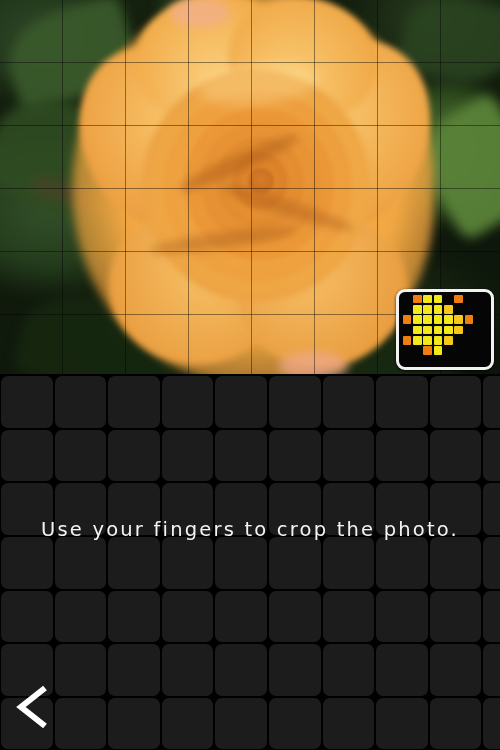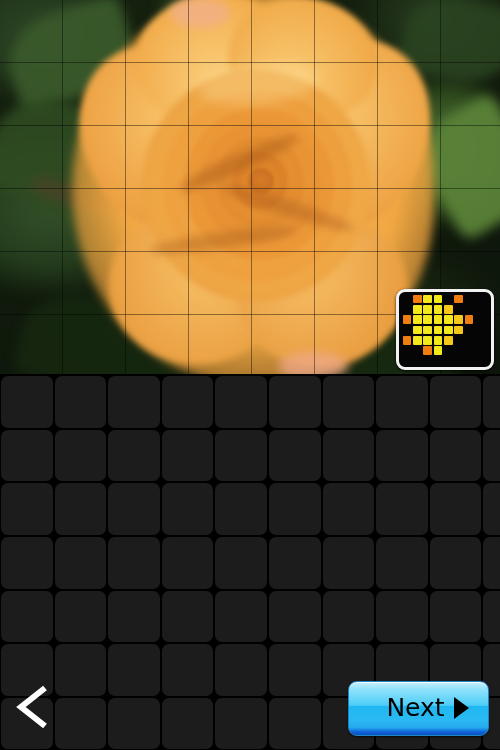--- a/index.html
+++ b/index.html
@@ -454,25 +454,22 @@
           <div class="mcell" style="background: rgb(240, 125, 16);"></div>
           <div class="mcell" style="background: rgb(242, 232, 28);"></div>
           <div class="mcell e"></div>
           <div class="mcell e"></div>
           <div class="mcell e"></div>
           <div class="mcell e"></div>
         </div>
     </div>
   </div>
 
+  <div id="instruction">Use your fingers to crop the photo.</div>
 
   <div id="back-btn">
     <svg width="52" height="58" viewBox="0 0 52 58">
       <polyline points="37,10 13,29 37,48" fill="none" stroke="#ffffff" stroke-width="6" stroke-linecap="butt" stroke-linejoin="miter"></polyline>
     </svg>
   </div>
 
-  <div id="next-btn">
-    <span id="next-label">Next</span>
-    <span id="next-arrow"></span>
-  </div>
 
 </div>
 
 </body></html>

